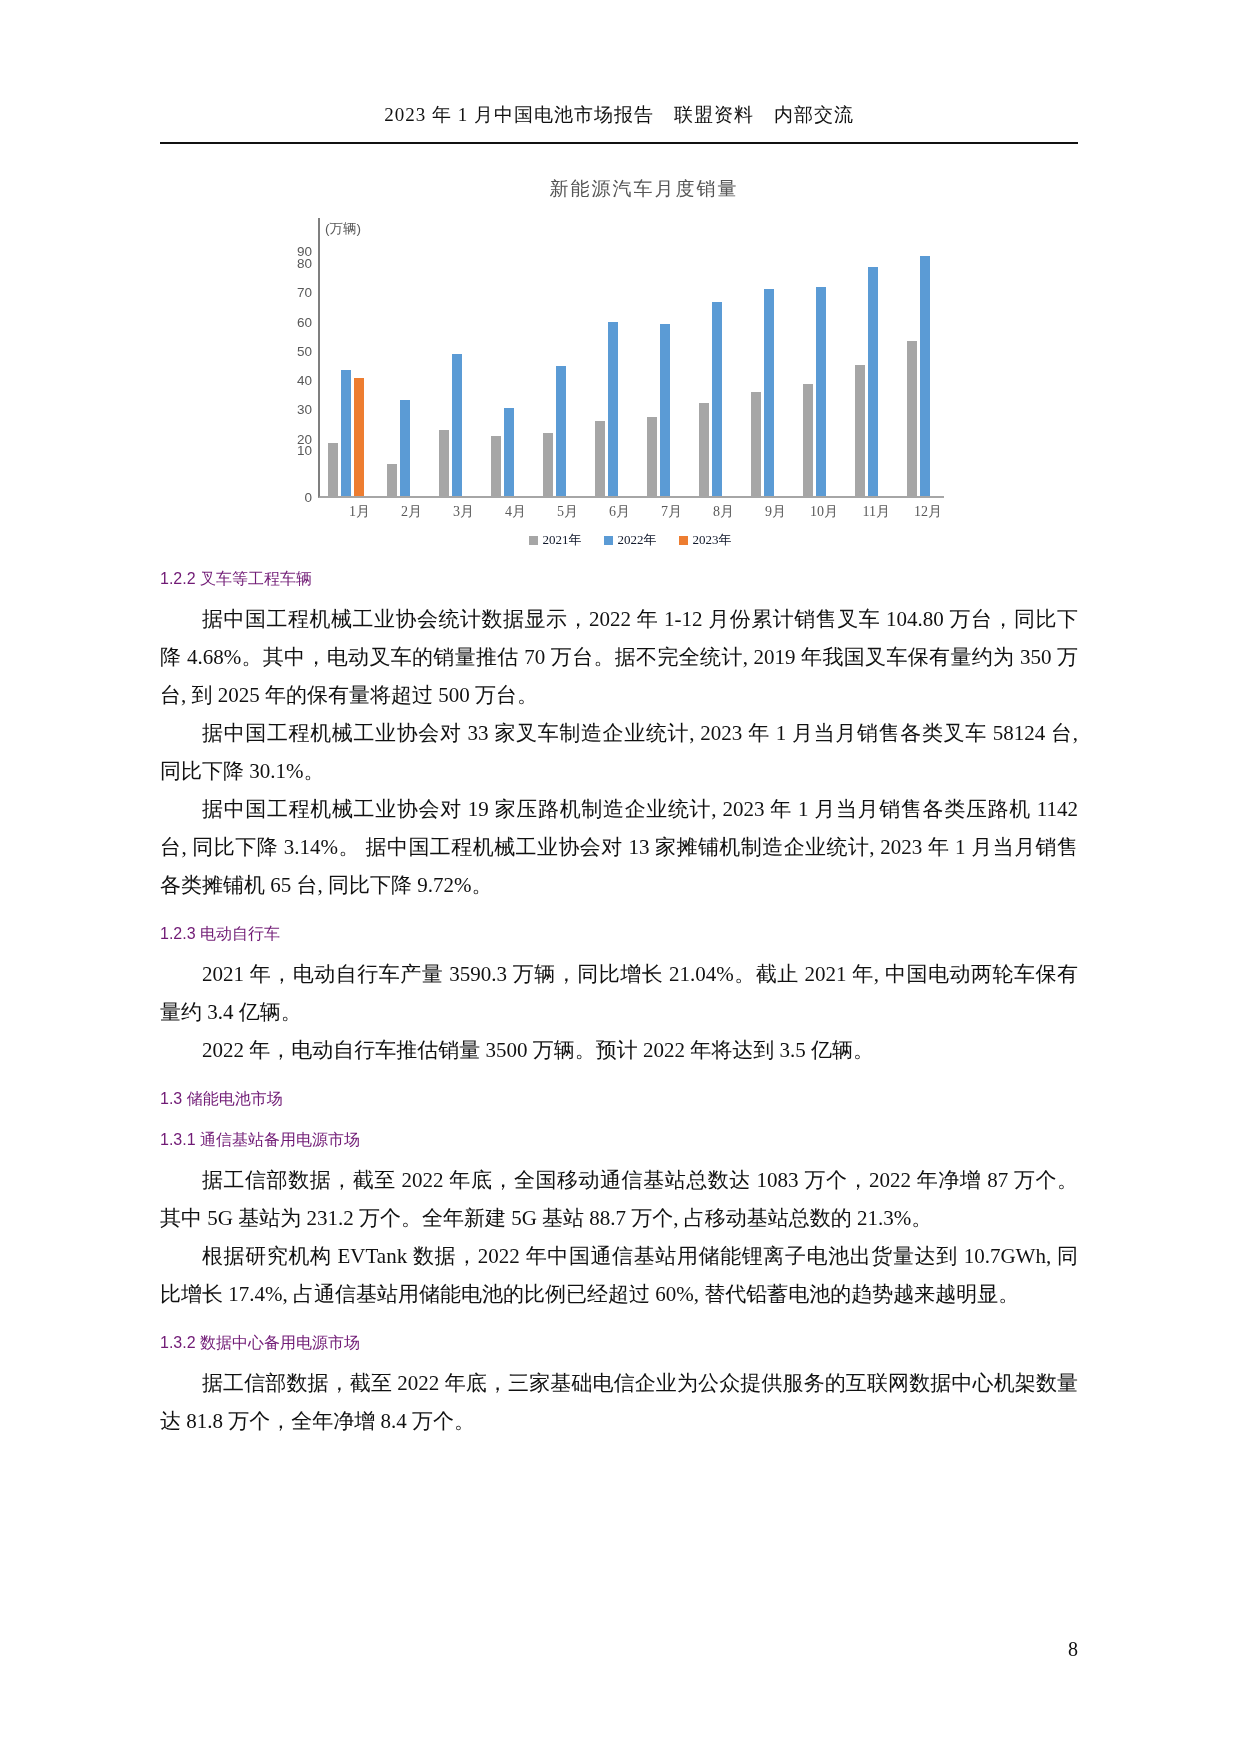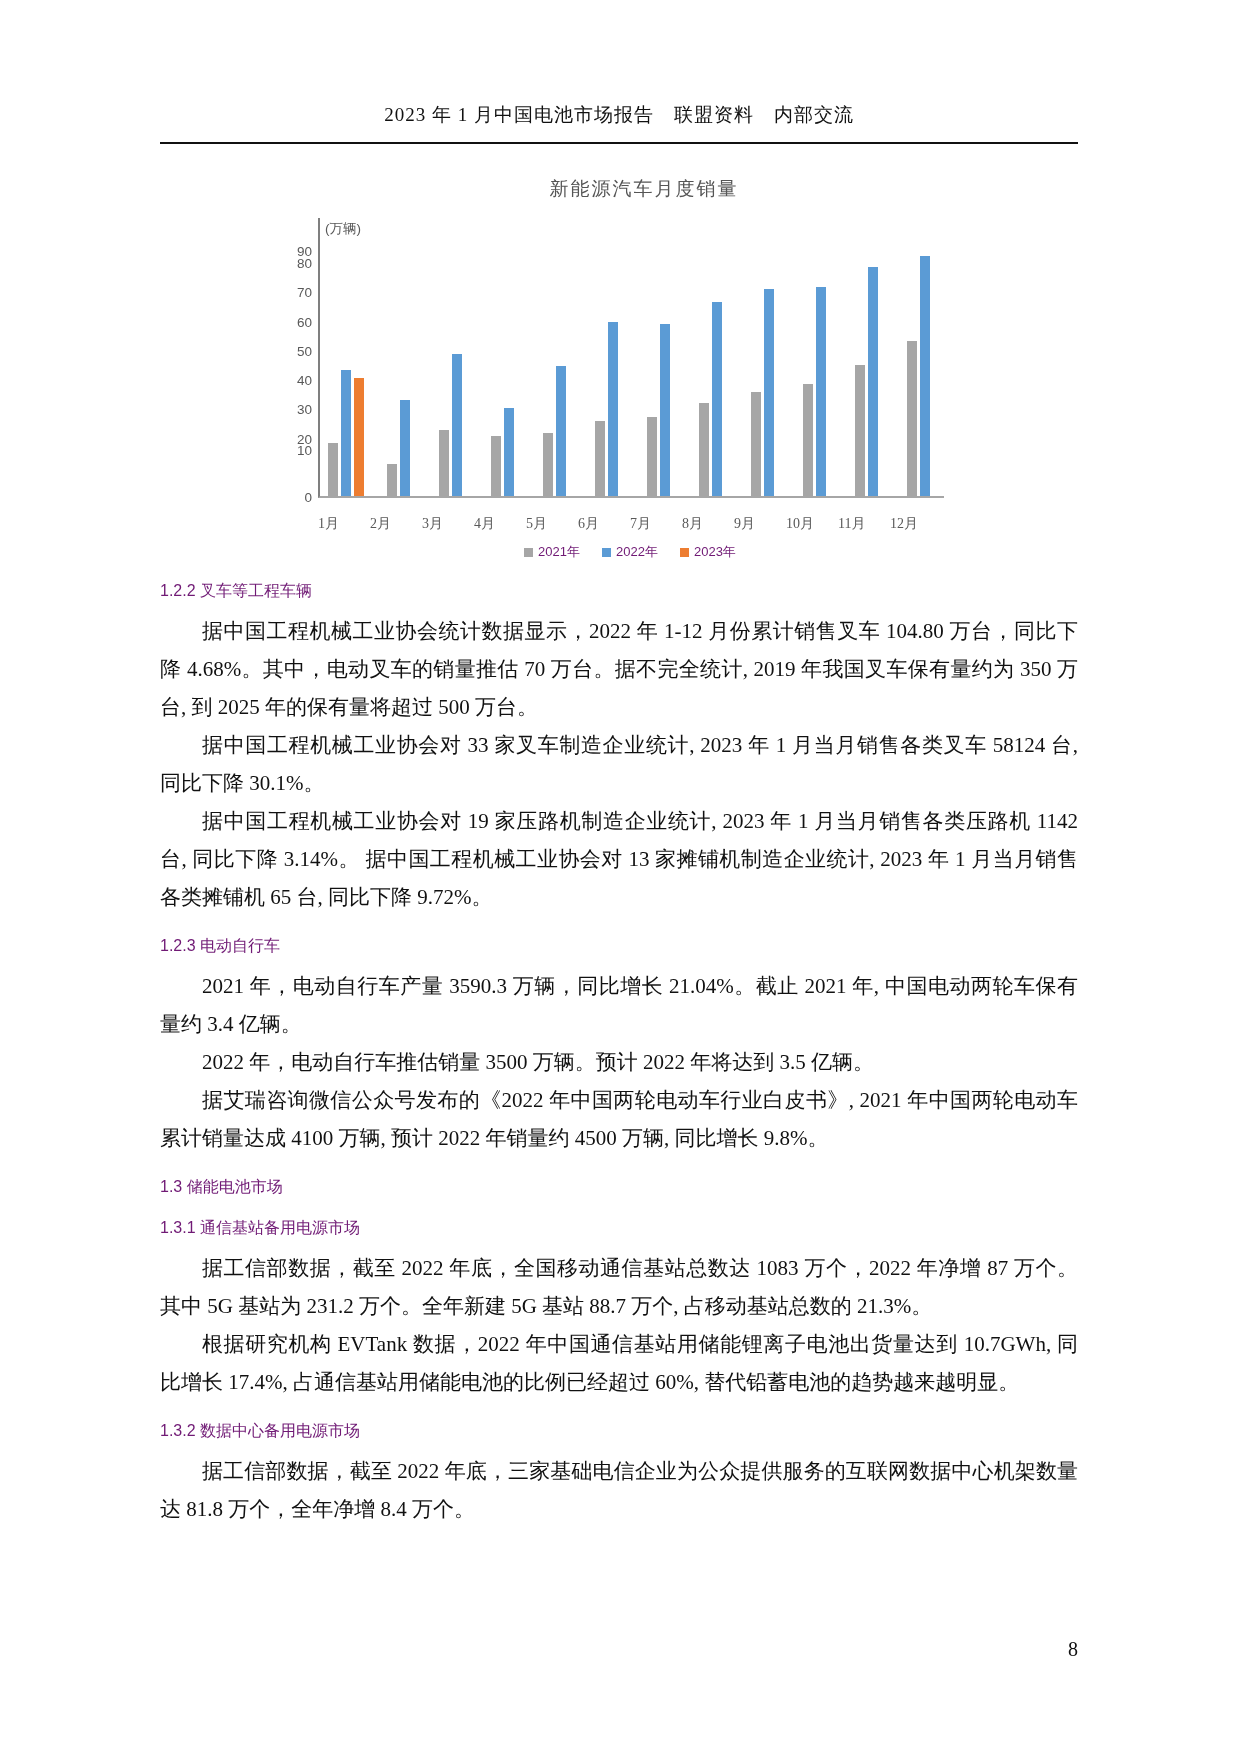--- a/index.html
+++ b/index.html
@@ -19,25 +19,25 @@
     font-family:"Liberation Serif","DejaVu Serif",serif;letter-spacing:2px;}
   .plot{position:relative;margin-left:48px;margin-top:16px;width:624px;height:278px;
     border-left:2px solid #7f7f7f;border-bottom:2px solid #a6a6a6;}
   .ytick{position:absolute;left:-50px;width:42px;text-align:right;font-size:13.5px;color:#595959;
     font-family:"Liberation Sans","DejaVu Sans",sans-serif;}
   .unit-label{position:absolute;top:2px;left:5px;font-size:13.5px;color:#595959;
     font-family:"Liberation Sans","DejaVu Sans",sans-serif;}
   .bar-group{position:absolute;bottom:0;width:52px;display:flex;align-items:flex-end;justify-content:center;}
   .bar{width:10px;margin:0 1.5px;}
   .month-row{display:flex;margin-left:48px;width:624px;}
-  .month-cell{width:52px;text-align:left;font-size:14px;color:#595959;padding-top:17px;
+  .month-cell{width:52px;text-align:right;font-size:14px;color:#595959;padding-top:5px;
     font-family:"Liberation Serif","DejaVu Serif",serif;}
   .legend-row{display:flex;justify-content:center;margin-left:48px;width:624px;gap:22px;margin-top:10px;}
-  .legend-item{display:flex;align-items:center;gap:5px;font-size:13px;color:#701a75;
-    font-family:Liberation Sans, sans-serif;}
+  .legend-item{display:flex;align-items:center;gap:5px;font-size:13px;color:#0f172a;
+    font-family:Liberation Serif, serif;}
   .legend-swatch{width:9px;height:9px;display:inline-block;}
 
   .figure-caption{text-align:center;font-weight:700;font-size:21px;margin:30px 0 26px -40px;
     font-family:"Liberation Sans","DejaVu Sans",sans-serif;color:#000;}
 
   
   .section-heading{font-family:"Liberation Sans","DejaVu Sans",sans-serif;font-weight:400;
     font-size:16px;color:#701a75;margin:20px 0 10px 0;}
   .body-para{font-size:21px;line-height:38px;text-align:justify;text-indent:2em;margin:0;
     font-family:"Liberation Serif","DejaVu Serif",serif;color:#111;}
@@ -149,21 +149,20 @@
 
 
   <div id="sections">
       <div class="section-heading">1.2.2 叉车等工程车辆</div>
       <p class="body-para">据中国工程机械工业协会统计数据显示，2022 年 1-12 月份累计销售叉车 104.80 万台，同比下降 4.68%。其中，电动叉车的销量推估 70 万台。据不完全统计, 2019 年我国叉车保有量约为 350 万台, 到 2025 年的保有量将超过 500 万台。</p>
       <p class="body-para">据中国工程机械工业协会对 33 家叉车制造企业统计, 2023 年 1 月当月销售各类叉车 58124 台, 同比下降 30.1%。</p>
       <p class="body-para">据中国工程机械工业协会对 19 家压路机制造企业统计, 2023 年 1 月当月销售各类压路机 1142 台, 同比下降 3.14%。 据中国工程机械工业协会对 13 家摊铺机制造企业统计, 2023 年 1 月当月销售各类摊铺机 65 台, 同比下降 9.72%。</p>
       <div class="section-heading">1.2.3 电动自行车</div>
       <p class="body-para">2021 年，电动自行车产量 3590.3 万辆，同比增长 21.04%。截止 2021 年, 中国电动两轮车保有量约 3.4 亿辆。</p>
       <p class="body-para">2022 年，电动自行车推估销量 3500 万辆。预计 2022 年将达到 3.5 亿辆。</p>
-      <p class="body-para">据艾瑞咨询微信公众号发布的《2022 年中国两轮电动车行业白皮书》, 2021 年中国两轮电动车累计销量达成 4100 万辆, 预计 2022 年销量约 4500 万辆, 同比增长 9.8%。</p>
       <div class="section-heading">1.3 储能电池市场</div>
       <div class="section-heading">1.3.1 通信基站备用电源市场</div>
       <p class="body-para">据工信部数据，截至 2022 年底，全国移动通信基站总数达 1083 万个，2022 年净增 87 万个。其中 5G 基站为 231.2 万个。全年新建 5G 基站 88.7 万个, 占移动基站总数的 21.3%。</p>
       <p class="body-para">根据研究机构 EVTank 数据，2022 年中国通信基站用储能锂离子电池出货量达到 10.7GWh, 同比增长 17.4%, 占通信基站用储能电池的比例已经超过 60%, 替代铅蓄电池的趋势越来越明显。</p>
       <div class="section-heading">1.3.2 数据中心备用电源市场</div>
       <p class="body-para">据工信部数据，截至 2022 年底，三家基础电信企业为公众提供服务的互联网数据中心机架数量达 81.8 万个，全年净增 8.4 万个。</p>
     </div>
 
 </div>
 

